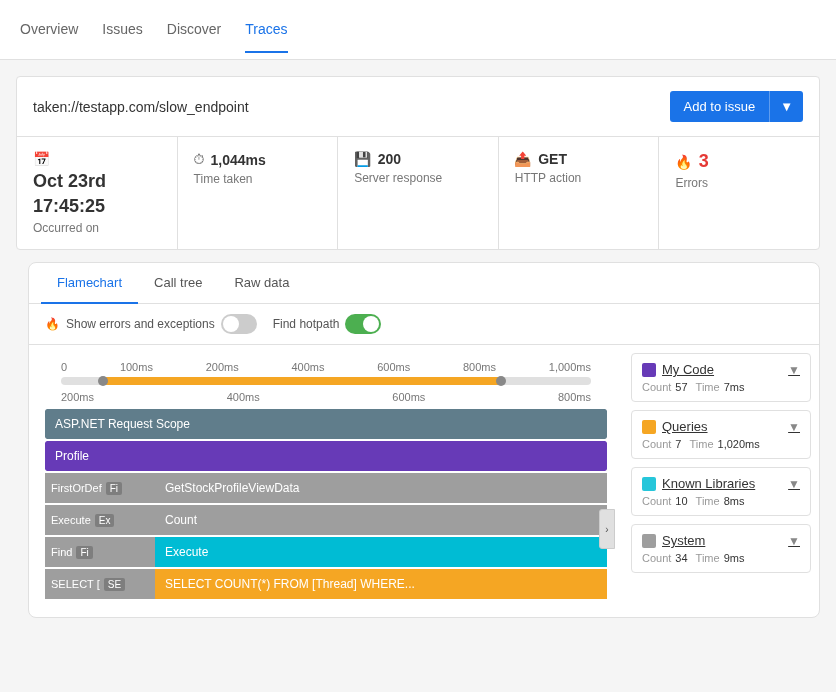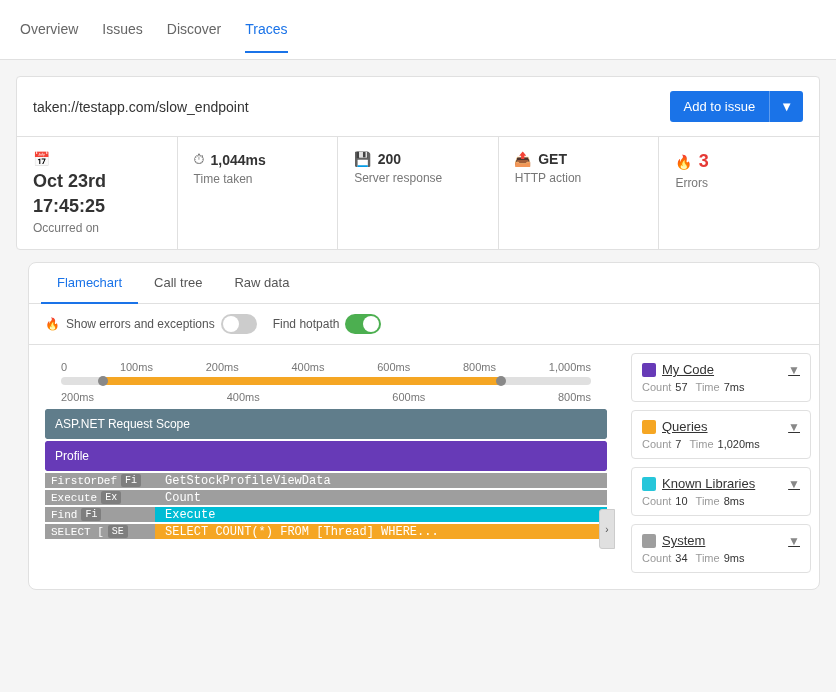--- a/index.html
+++ b/index.html
@@ -57,21 +57,21 @@
     .timeline-handle-left { width: 10px; height: 10px; background: #888; border-radius: 50%; position: absolute; top: -1px; left: 8%; transform: translateX(-50%); }
     .timeline-handle-right { width: 10px; height: 10px; background: #888; border-radius: 50%; position: absolute; top: -1px; left: 83%; transform: translateX(-50%); }
     .timeline-sub-labels { display: flex; justify-content: space-between; font-size: 11px; color: #777; padding: 0; }
     .expand-btn { position: absolute; right: -1px; top: 50%; transform: translateY(-50%); background: #e0e0e0; border: 1px solid #ccc; border-radius: 3px 0 0 3px; width: 16px; height: 40px; display: flex; align-items: center; justify-content: center; cursor: pointer; font-size: 10px; color: #555; z-index: 10; }
 
     .flame-row { display: flex; margin-bottom: 2px; height: 30px; align-items: center; border-radius: 2px; overflow: hidden; }
     .flame-full { width: 100%; height: 30px; display: flex; align-items: center; padding: 0 10px; font-size: 12px; color: #fff; font-weight: 500; border-radius: 2px; }
     .flame-aspnet { background: #607d8b; }
     .flame-profile { background: #673ab7; }
 
-    .flame-split-row { display: flex; margin-bottom: 2px; height: 15px; font-family: Liberation Mono, monospace; }
+    .flame-split-row { display: flex; margin-bottom: 2px; height: 30px; }
     .flame-label-box { background: #9e9e9e; width: 110px; min-width: 110px; display: flex; align-items: center; padding: 0 6px; font-size: 11px; color: #fff; gap: 4px; }
     .flame-label-abbr { background: rgba(0,0,0,0.2); padding: 1px 4px; border-radius: 2px; font-size: 10px; }
     .flame-content-box { flex: 1; display: flex; align-items: center; padding: 0 10px; font-size: 12px; color: #fff; font-weight: 400; }
     .flame-teal { background: #00bcd4; }
     .flame-orange { background: #f5a623; }
 
     .content-with-panel { display: flex; gap: 0; }
     .flame-section { flex: 1; padding: 8px 16px 16px; position: relative; }
     .side-panel { width: 196px; min-width: 196px; padding: 8px; }
 

